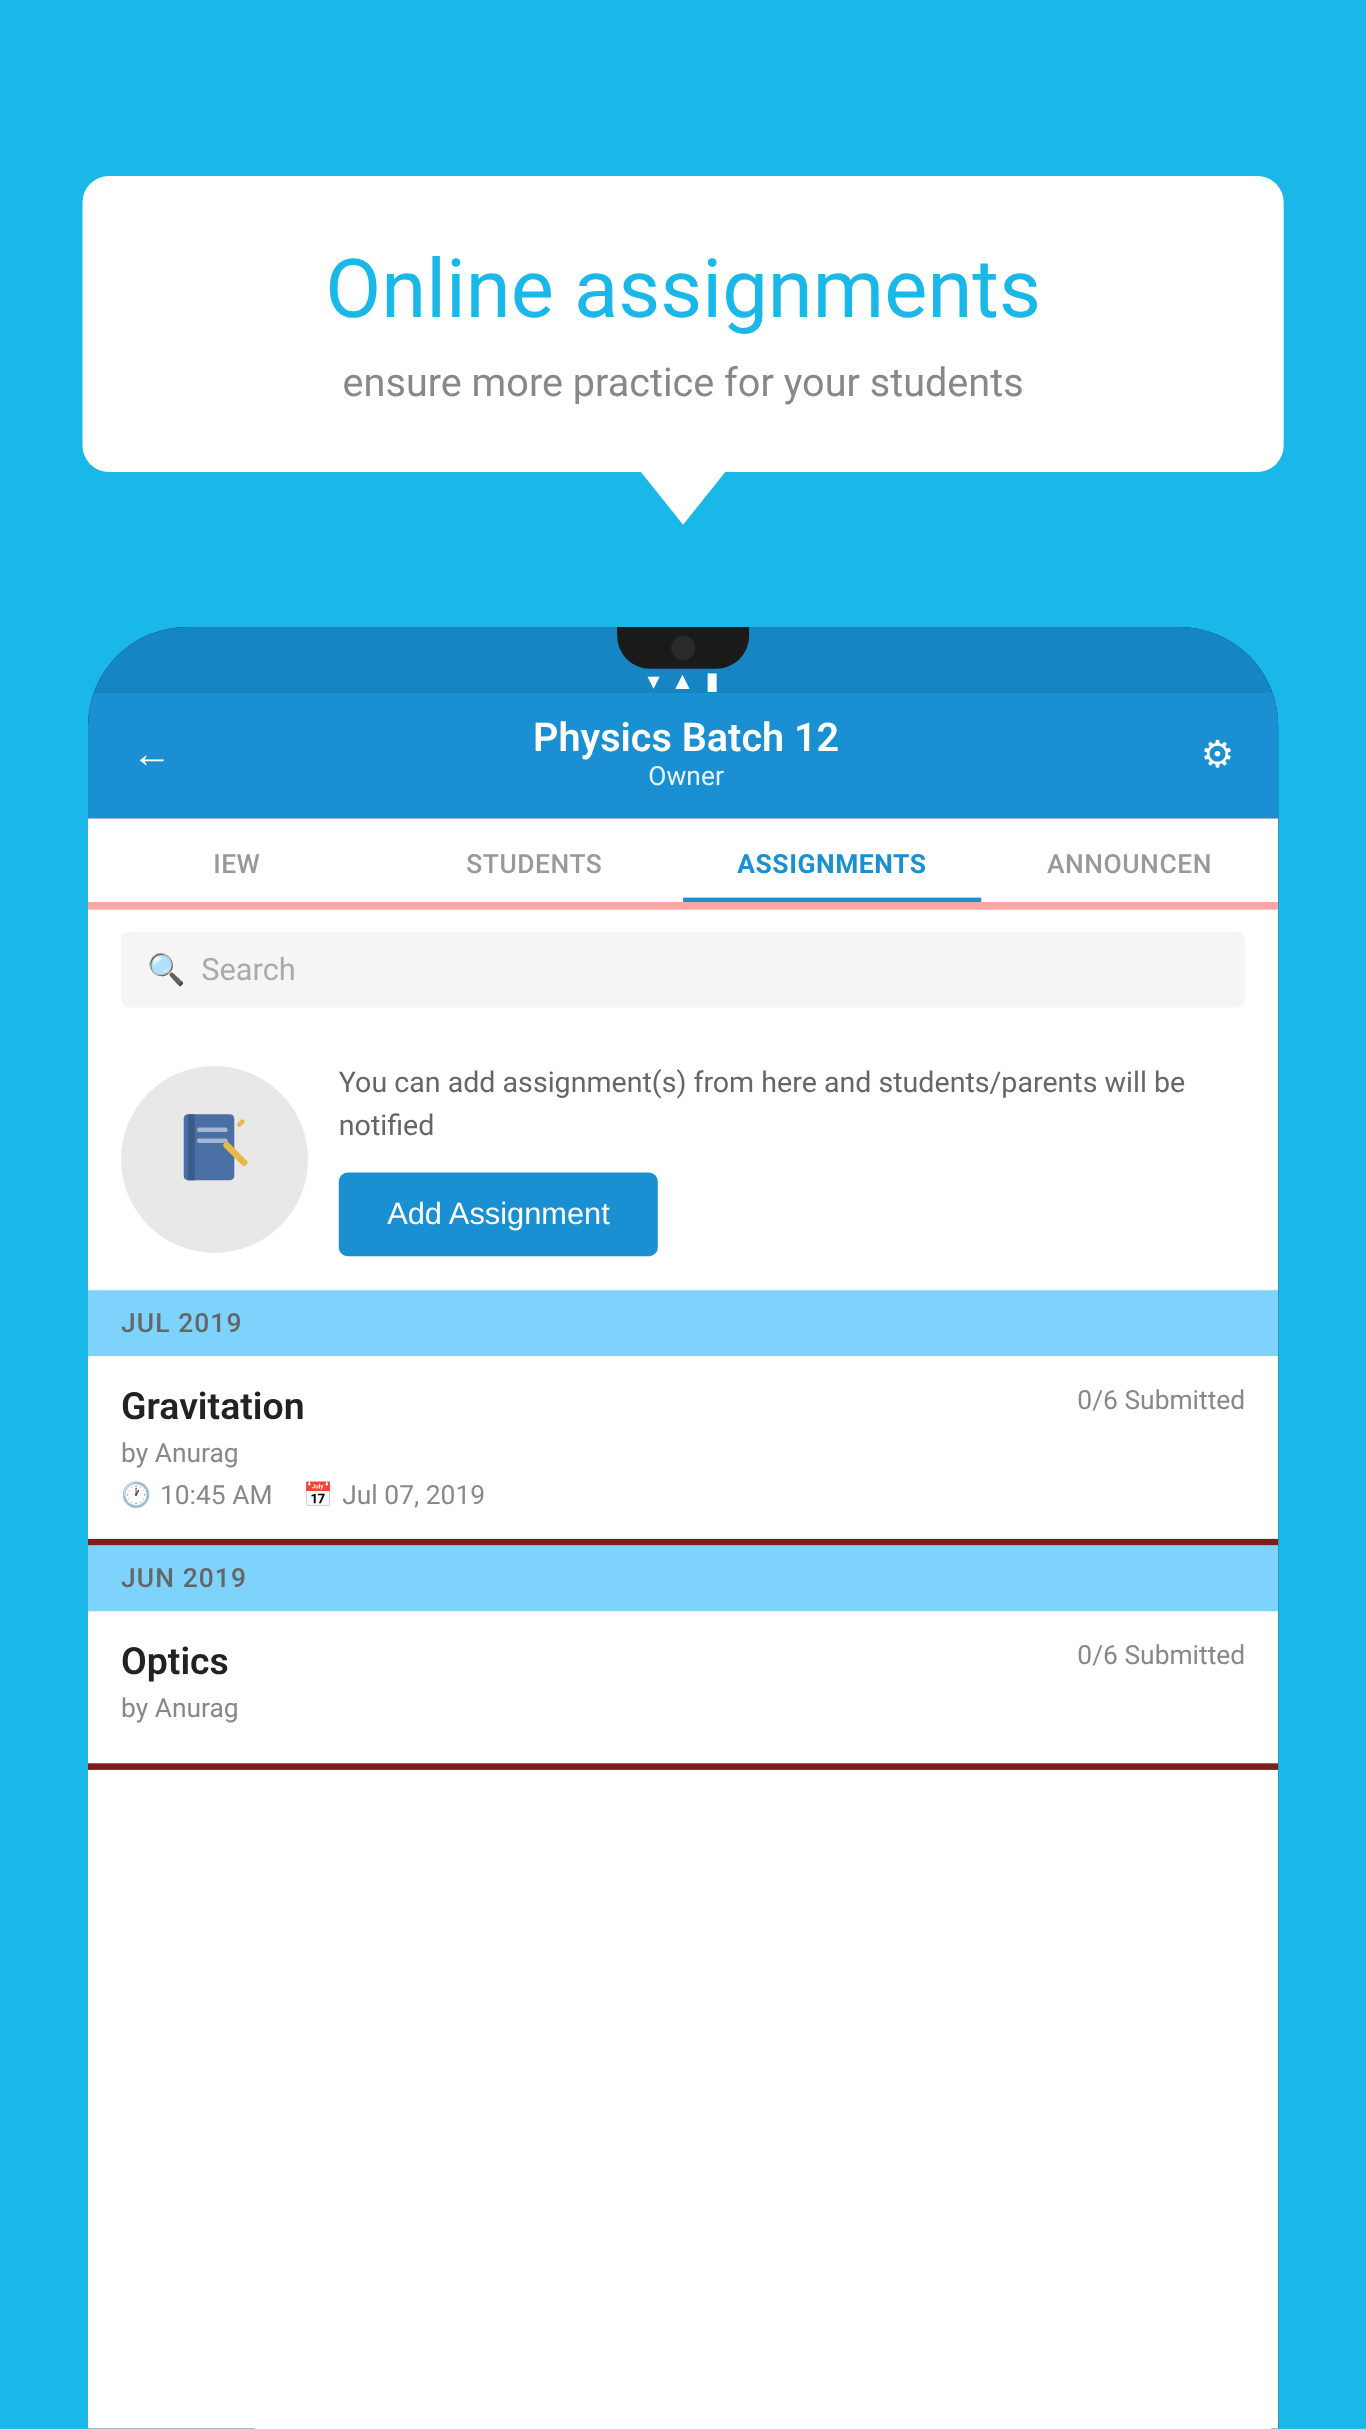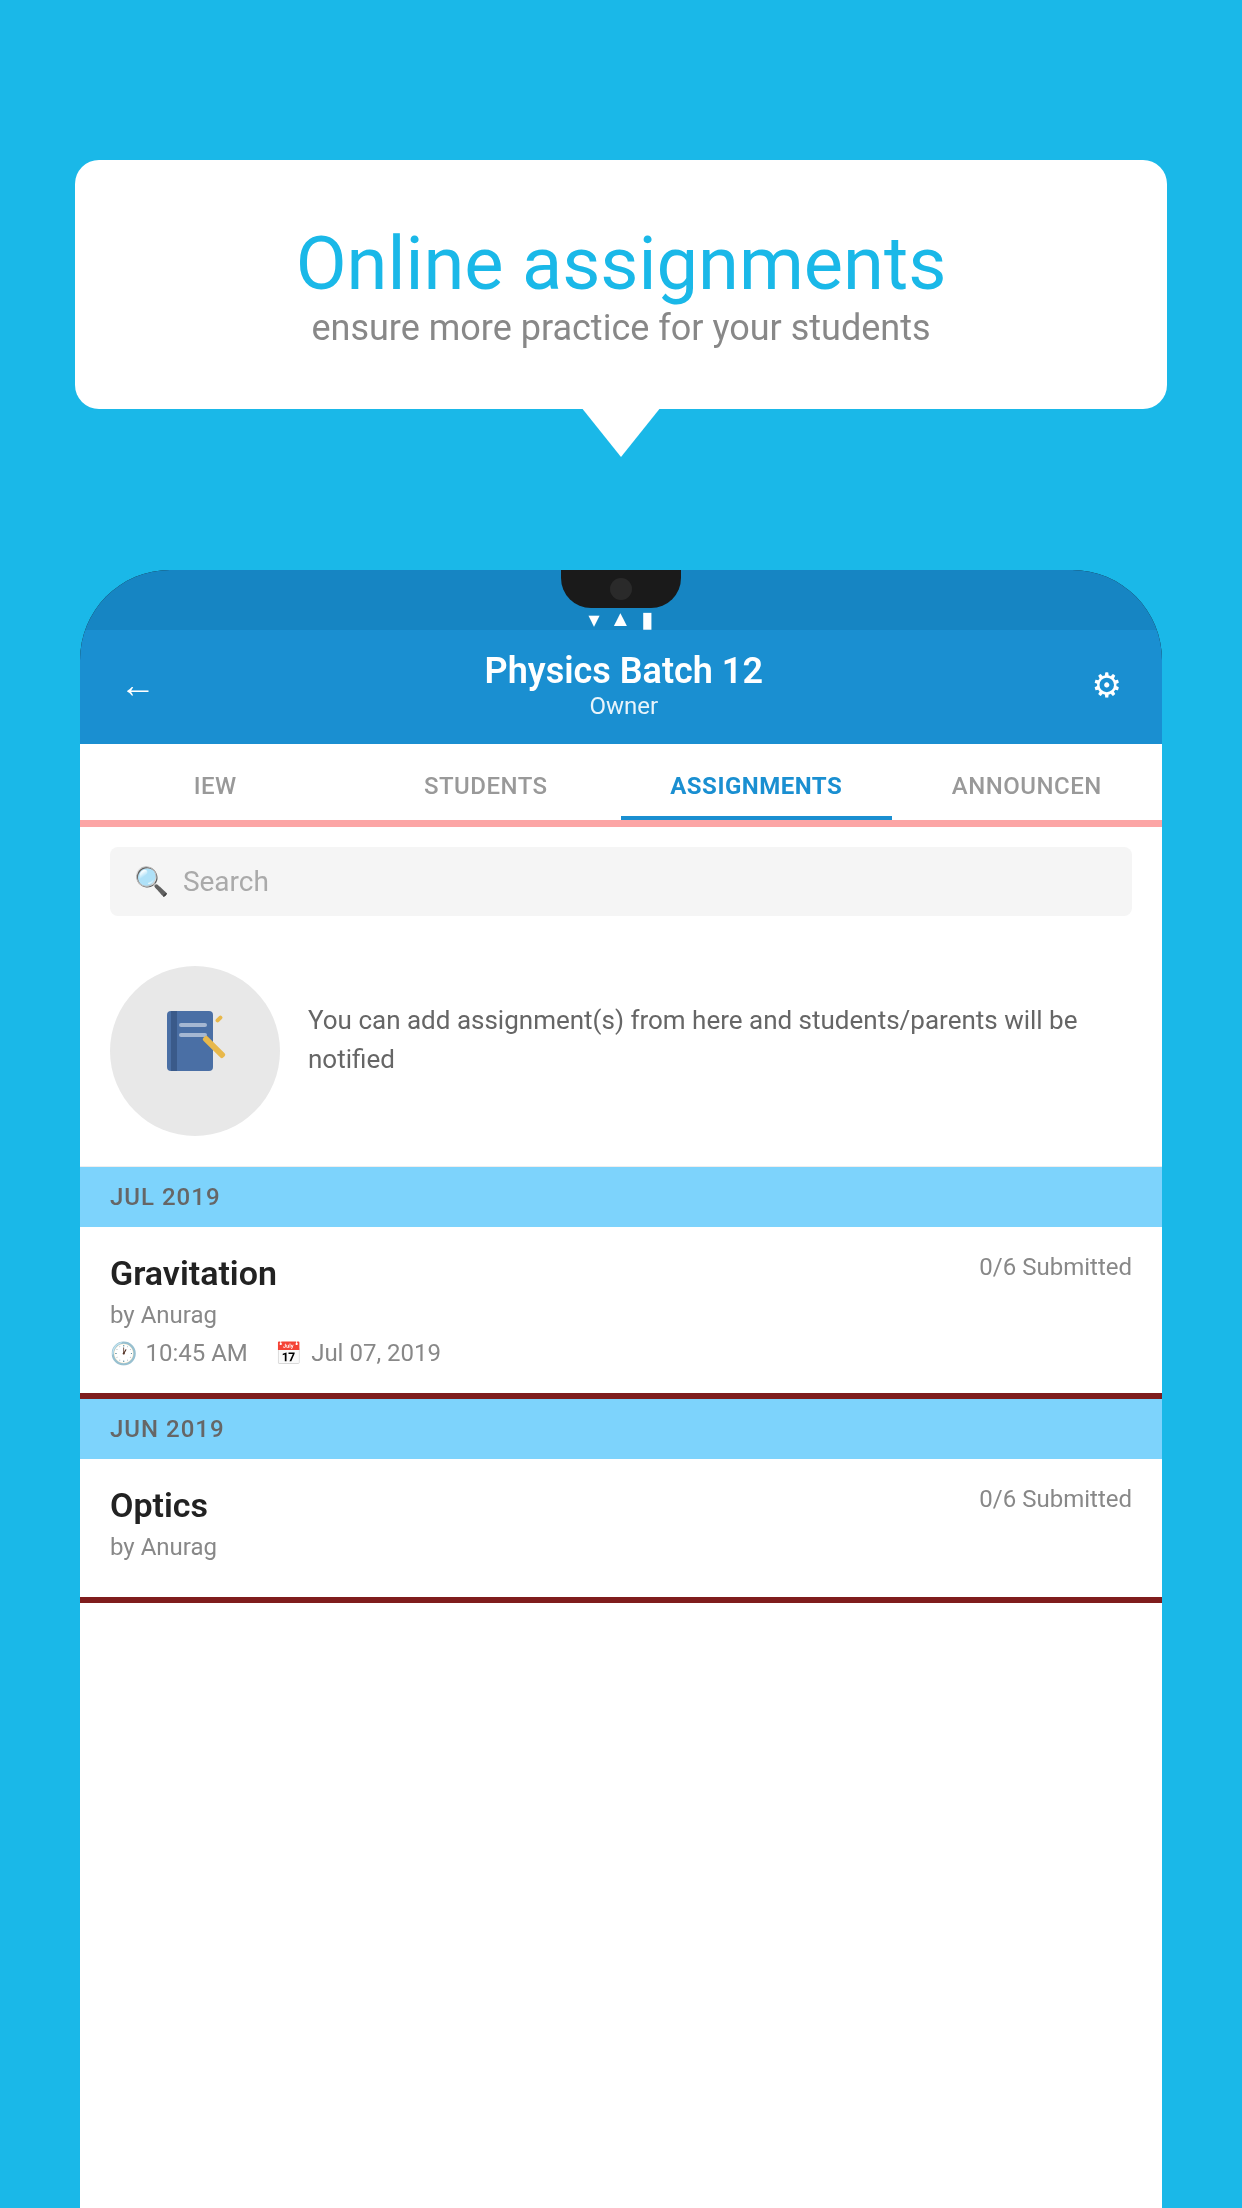--- a/index.html
+++ b/index.html
@@ -39,20 +39,21 @@
       height: 0;
       border-left: 40px solid transparent;
       border-right: 40px solid transparent;
       border-top: 50px solid white;
     }
 
     .speech-bubble-title {
       font-size: 74px;
       color: #1ab8e8;
       font-weight: 400;
+      margin-bottom: 20px;
     }
 
     .speech-bubble-subtitle {
       font-size: 36px;
       color: #888;
       font-weight: 400;
     }
 
     
     .phone-frame {
@@ -397,20 +398,21 @@
             <rect x="16" y="8" width="6" height="60" fill="#3a5a8a"></rect>
             <rect x="24" y="20" width="28" height="4" rx="2" fill="white" opacity="0.5"></rect>
             <rect x="24" y="30" width="28" height="4" rx="2" fill="white" opacity="0.5"></rect>
             <rect x="56" y="30" width="6" height="28" rx="2" fill="#e8b84b" transform="rotate(-45 59 44)"></rect>
             <rect x="60" y="14" width="8" height="4" rx="2" fill="#e8b84b" transform="rotate(-45 64 16)"></rect>
           </svg>
         </span>
       </div>
       <div class="assignment-prompt-right">
         <div class="assignment-prompt-text">You can add assignment(s) from here and students/parents will be notified</div>
+        <button class="add-assignment-btn">Add Assignment</button>
       </div>
     </div>
 
     <div class="section-header">JUL 2019</div>
 
     <div class="assignment-item">
       <div class="assignment-item-top">
         <span class="assignment-name">Gravitation</span>
         <span class="assignment-submitted">0/6 Submitted</span>
       </div>

